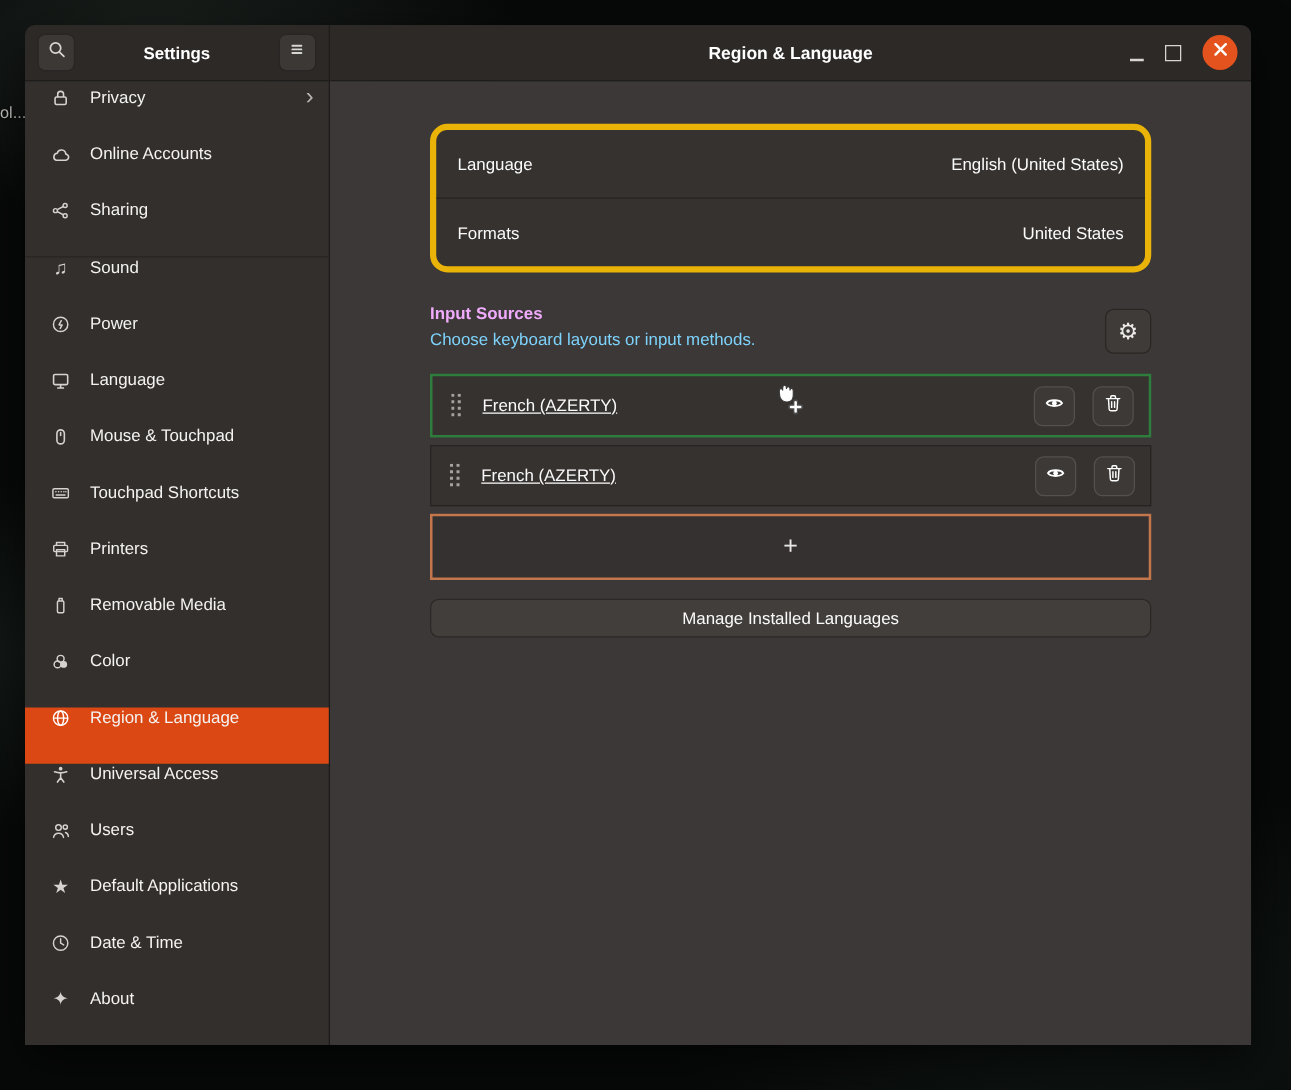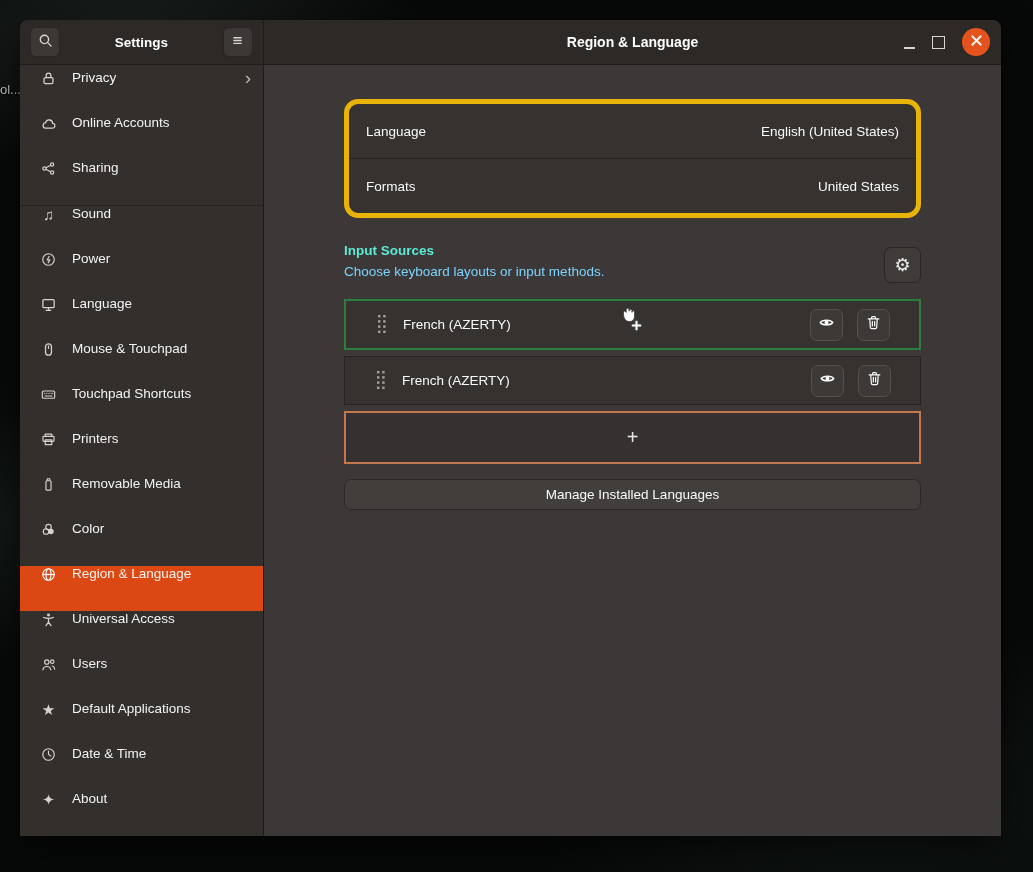--- a/index.html
+++ b/index.html
@@ -52,27 +52,27 @@
   
   .main{flex:1;background:#3b3837;overflow:hidden;}
   .content{width:577px;margin:34px auto 0;}
   .card{background:#353230;border:5px solid #eab308;border-radius:14px;}
   .card-row{height:54px;display:flex;align-items:center;justify-content:space-between;padding:0 17px;}
   .card-row.bordered{border-top:1px solid #262320;}
   .row-label{font-size:13.5px;color:#fbfafa;}
   .row-value{font-size:13.5px;color:#fbfafa;}
 
   .section-head{margin-top:25px;display:flex;justify-content:space-between;align-items:flex-start;}
-  .sh-title{font-weight:bold;font-size:13.5px;color:#5eead4;}
+  .sh-title{font-weight:bold;font-size:13.5px;color:#f0abfc;}
   .sh-sub{font-size:13.5px;color:#7dd3fc;margin-top:6px;}
   .gear-btn{width:37px;height:36px;border-radius:7px;background:#3e3b39;border:1px solid #292623;
     color:#eceae8;font-size:18px;display:flex;align-items:center;justify-content:center;
     box-sizing:border-box;margin-top:4px;}
 
-  .source-row{display:flex;align-items:center;padding:0 29px;background:#353230;box-sizing:border-box;}
+  .source-row{display:flex;align-items:center;padding:0 12px;background:#353230;box-sizing:border-box;text-decoration:underline;}
   .source-row.drag-target{margin-top:16px;height:51px;border:2px solid #2e7d3c;}
   .source-row.plain{margin-top:6px;height:49px;border:1px solid #262320;}
   .drag-handle{width:9px;height:19px;margin-left:3px;display:flex;align-items:center;}
   .src-name{margin-left:16px;font-size:13.5px;color:#fbfafa;}
   .src-actions{margin-left:auto;display:flex;gap:14px;}
   .icon-btn{width:33px;height:32px;border-radius:7px;background:#3c3937;border:1px solid #54504c;
     display:flex;align-items:center;justify-content:center;box-sizing:border-box;}
 
   .add-row{margin-top:6px;height:53px;border:2px solid #c4764d;background:#343130;
     display:flex;align-items:center;justify-content:center;box-sizing:border-box;

